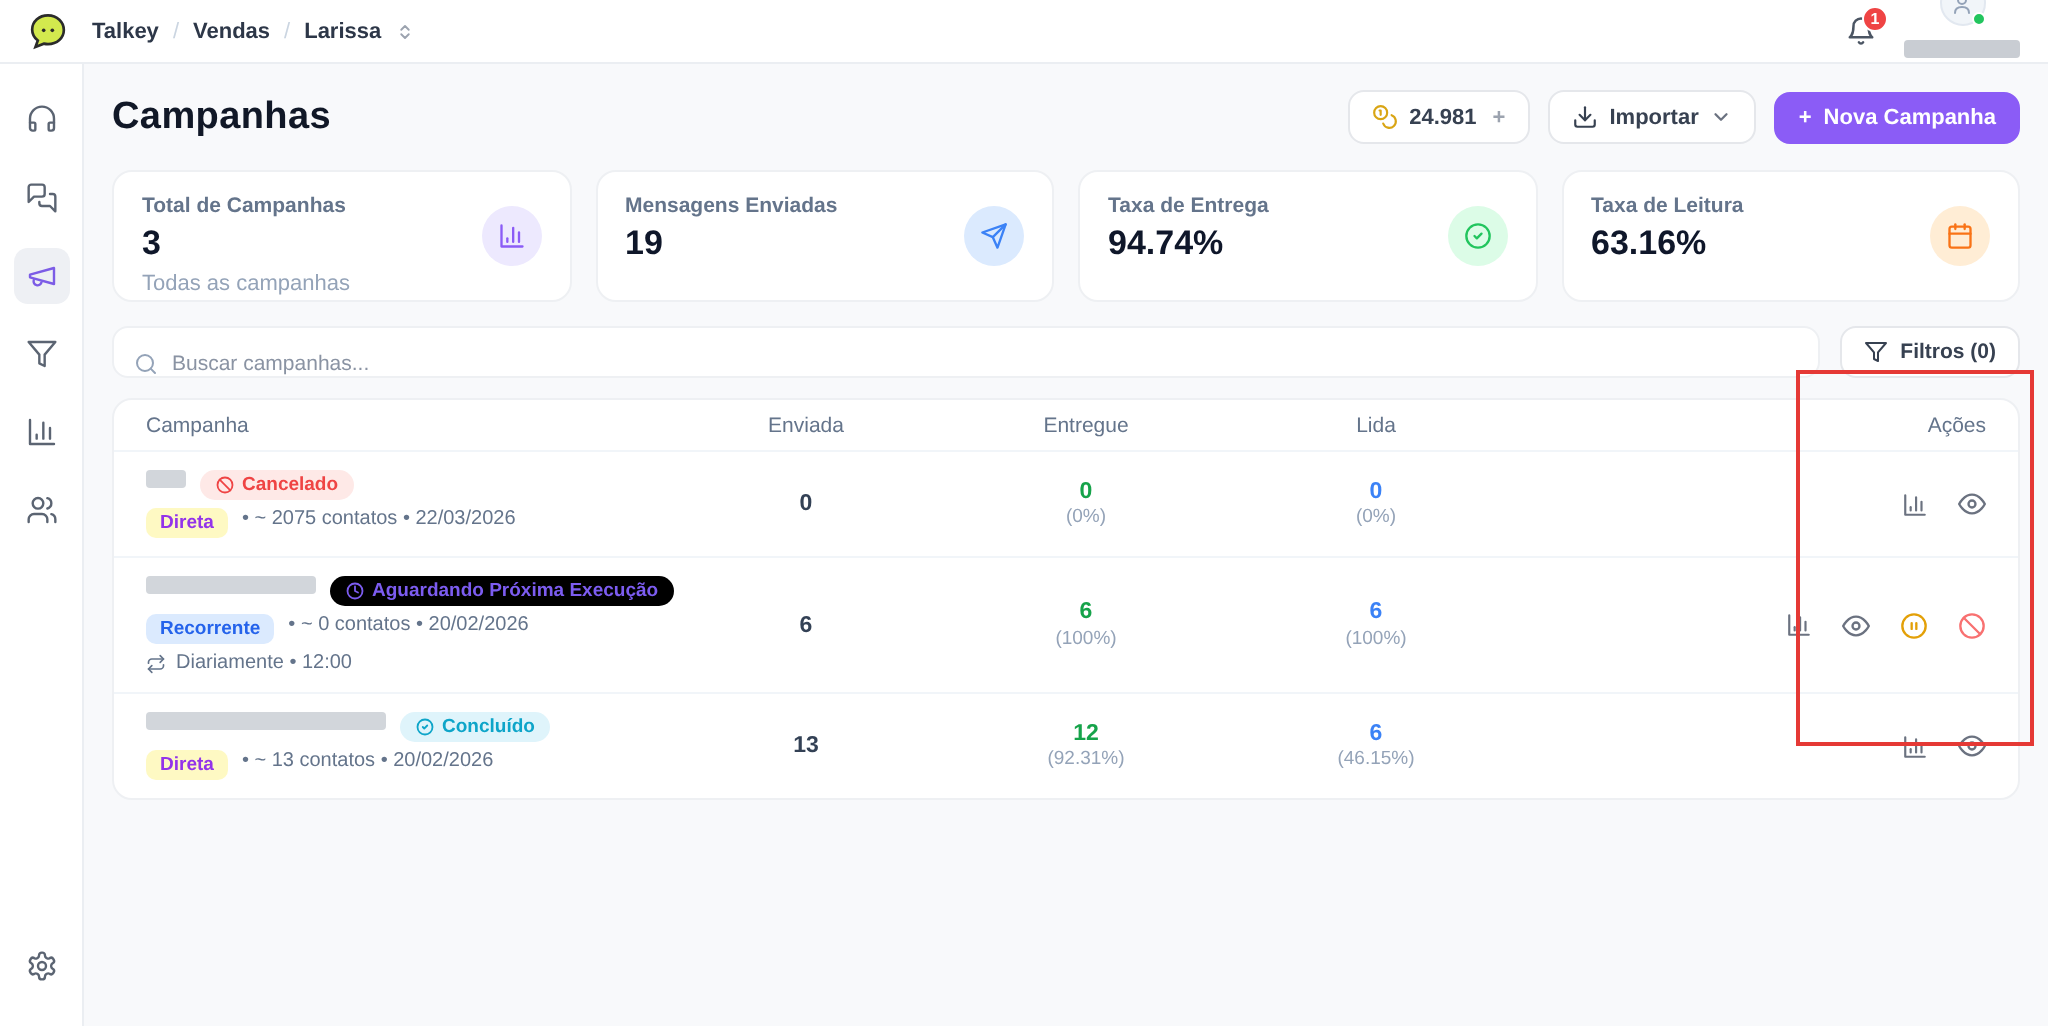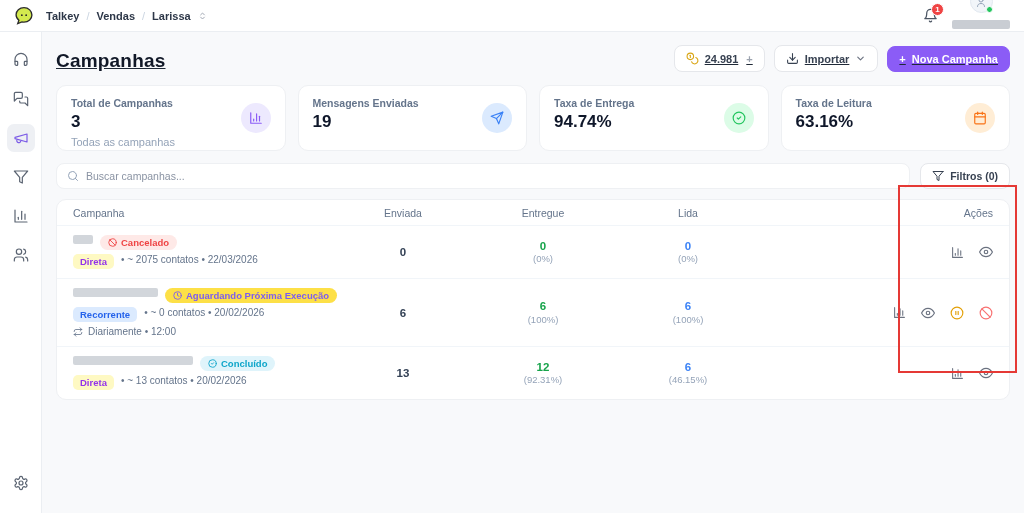--- a/index.html
+++ b/index.html
@@ -50,21 +50,21 @@
   .side-btn {
     width:28px; height:28px; border-radius:7px; display:flex; align-items:center; justify-content:center;
     color:#5b6472; cursor:pointer;
   }
   .side-btn.active { background:#eef0f4; color:#7c5ce6; }
   .side-bottom { margin-top:auto; }
 
   .main { flex:1; background:#f8f9fb; padding:13px 14px; position:relative; }
 
   
-  .page-header { display:flex; align-items:flex-end; margin-bottom:13px;text-decoration:underline; }
+  .page-header { display:flex; align-items:center; margin-bottom:13px; }
   .page-title { font-size:19px; font-weight:700; color:#111827; letter-spacing:.2px; }
   .header-actions { margin-left:auto; display:flex; align-items:center; gap:9px; }
   .btn {
     display:flex; align-items:center; gap:6px; font-size:11px; font-weight:600; cursor:pointer;
     border-radius:8px; padding:6px 11px; border:1px solid #e5e7eb; background:#fff; color:#374151;
   }
   .credits-plus { color:#9ca3af; font-weight:600; margin-left:2px; }
   .btn-primary { background:#8b5cf6; border-color:#8b5cf6; color:#fff; }
   .chev { color:#6b7280; }
 
@@ -83,21 +83,21 @@
     align-self:center;
   }
   .ic-purple { background:#ede9fe; color:#8b5cf6; }
   .ic-blue   { background:#dbeafe; color:#3b82f6; }
   .ic-green  { background:#dcfce7; color:#22c55e; }
   .ic-orange { background:#ffedd5; color:#f97316; }
 
   
   .search-row { display:flex; gap:10px; margin-bottom:10px; }
   .search-box {
-    flex:1; display:flex; align-items:center; gap:7px; background:#fff;
+    flex:1; display:flex; align-items:flex-end; gap:7px; background:#fff;
     border:1px solid #eef0f3; border-radius:8px; padding:0 10px; height:26px; color:#94a3b8;
   }
   .search-box input {
     border:none; outline:none; flex:1; font-size:10.5px; color:#334155;
     font-family:"Liberation Sans", sans-serif; background:transparent;
   }
   .search-box input::placeholder { color:#8a93a3; }
   .filters-btn { padding:5px 11px; font-weight:600; font-size:10.5px; }
 
   
@@ -108,21 +108,21 @@
   .t-head .th-r { text-align:right; }
   .t-row { border-top:1px solid #f1f5f9; }
   .cell-campaign { display:flex; flex-direction:column; gap:4px; padding:9px 0; justify-content:center; }
   .camp-line { display:flex; gap:7px; }
   .name-redacted { height:9px; border-radius:2px; background:#d2d6db; }
   .badge {
     display:inline-flex; align-items:center; gap:4px; font-size:9.5px; font-weight:600;
     padding:2px 8px; border-radius:999px;
   }
   .badge-cancel { background:#fee9e7; color:#ef4444; }
-  .badge-wait   { background:#fde047; color:#7c5cf0; }
+  .badge-wait   { background:#000000; color:#7c5cf0; }
   .badge-done   { background:#dff4fb; color:#0ea5c9; }
   .pill {
     display:inline-flex; font-size:9.5px; font-weight:700; padding:2px 7px; border-radius:5px;
   }
   .pill-direta { background:#fef9c3; color:#9333ea; }
   .pill-recorrente { background:#dbeafe; color:#2563eb; }
   .meta-text { font-size:10px; color:#64748b; }
   .schedule-line { display:flex; align-items:center; gap:5px; font-size:10px; color:#64748b; }
   .cell-num { text-align:center; font-size:11.5px; font-weight:700; color:#334155; }
   .cell-stat { text-align:center; line-height:1.25; }

